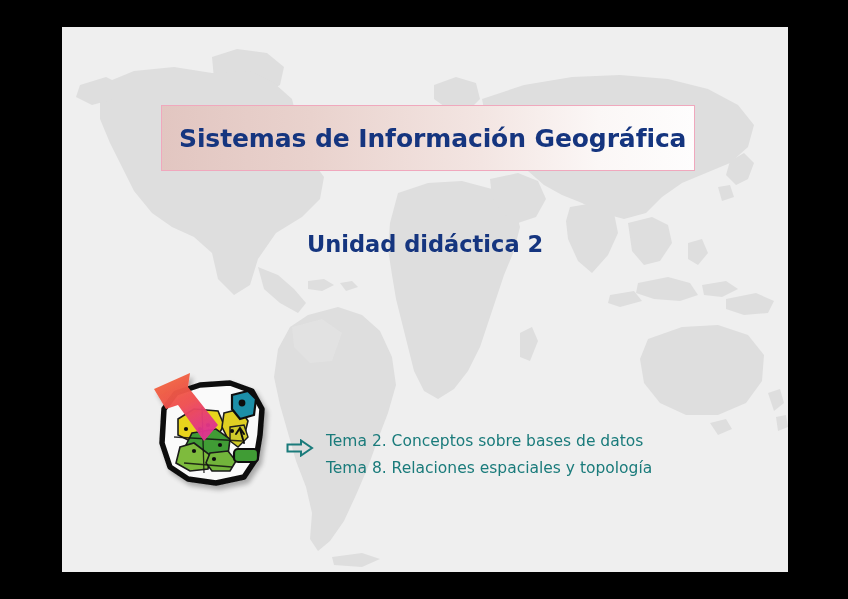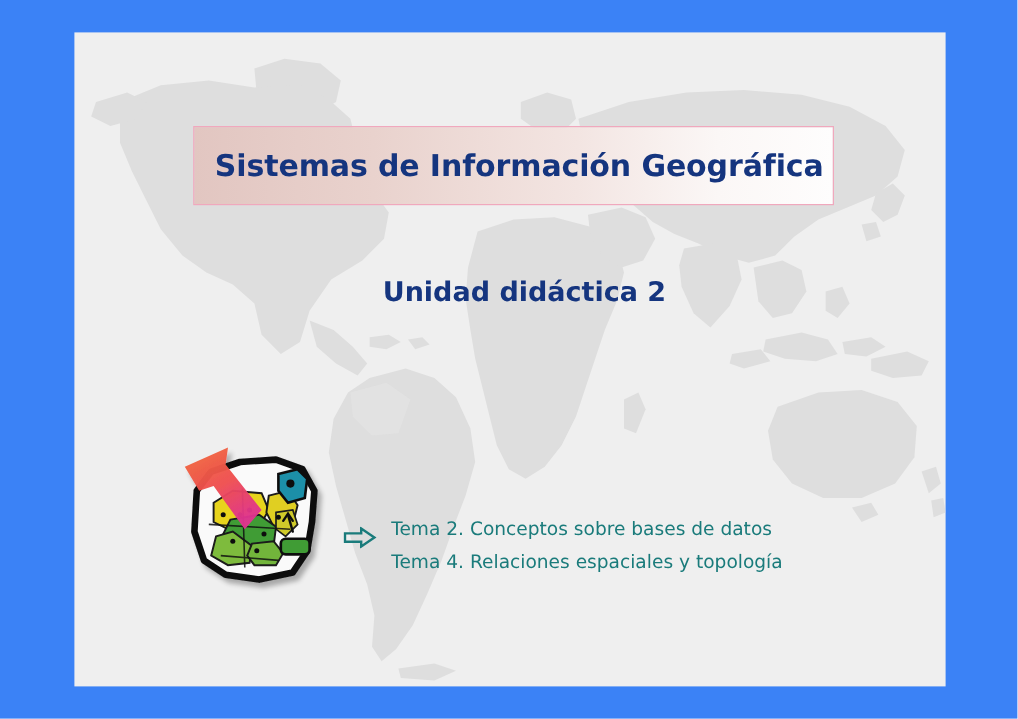--- a/index.html
+++ b/index.html
@@ -5,21 +5,21 @@
 <style>
   * { box-sizing: border-box; }
   html, body {
     margin: 0; padding: 0;
     width: 848px; height: 599px;
     background: #ffffff;
     font-family: "DejaVu Sans", "Liberation Sans", sans-serif;
     overflow: hidden;
   }
 
-  #page { position: relative; width: 848px; height: 599px; background: #3b82f6; }
+  #page { position: relative; width: 848px; height: 599px; background: #000000; }
 
   
   #slide {
     position: absolute;
     left: 62px; top: 27px;
     width: 726px; height: 545px;
     background: #efefef;
     overflow: hidden;
   }
 
@@ -49,21 +49,21 @@
     font-weight: bold;
     color: #15357f;
     letter-spacing: -0.1px;
     white-space: nowrap;
     font-family: "DejaVu Sans", "Liberation Sans", sans-serif;
   }
 
   
   #unit-block {
     position: absolute;
-    left: 12px; top: 205px;
+    left: 0; top: 205px;
     width: 726px;
     text-align: center;
     padding-right: 0px;
   }
   #unit-title {
     font-size: 22.5px;
     font-weight: bold;
     color: #15357f;
     line-height: 1.15;
     white-space: nowrap;
@@ -282,19 +282,19 @@
         <span class="tema-marker"></span>
         <span class="tema-label">Tema 2. Conceptos sobre bases de datos</span>
       </div>
 
       <div class="tema-row">
         <span class="tema-marker">
           <svg width="28" height="18" viewBox="0 0 28 18" xmlns="http://www.w3.org/2000/svg" aria-hidden="true">
             <path d="M1.5 5.5 L15 5.5 L15 1.5 L26 9 L15 16.5 L15 12.5 L1.5 12.5 Z" fill="none" stroke="#1a7b7b" stroke-width="2" stroke-linejoin="miter"></path>
           </svg>
         </span>
-        <span class="tema-label">Tema 4. Relaciones espaciales y topología</span>
+        <span class="tema-label">Tema 8. Relaciones espaciales y topología</span>
       </div>
 
     </div>
 
   </div>
 </div>
 
 </body></html>

